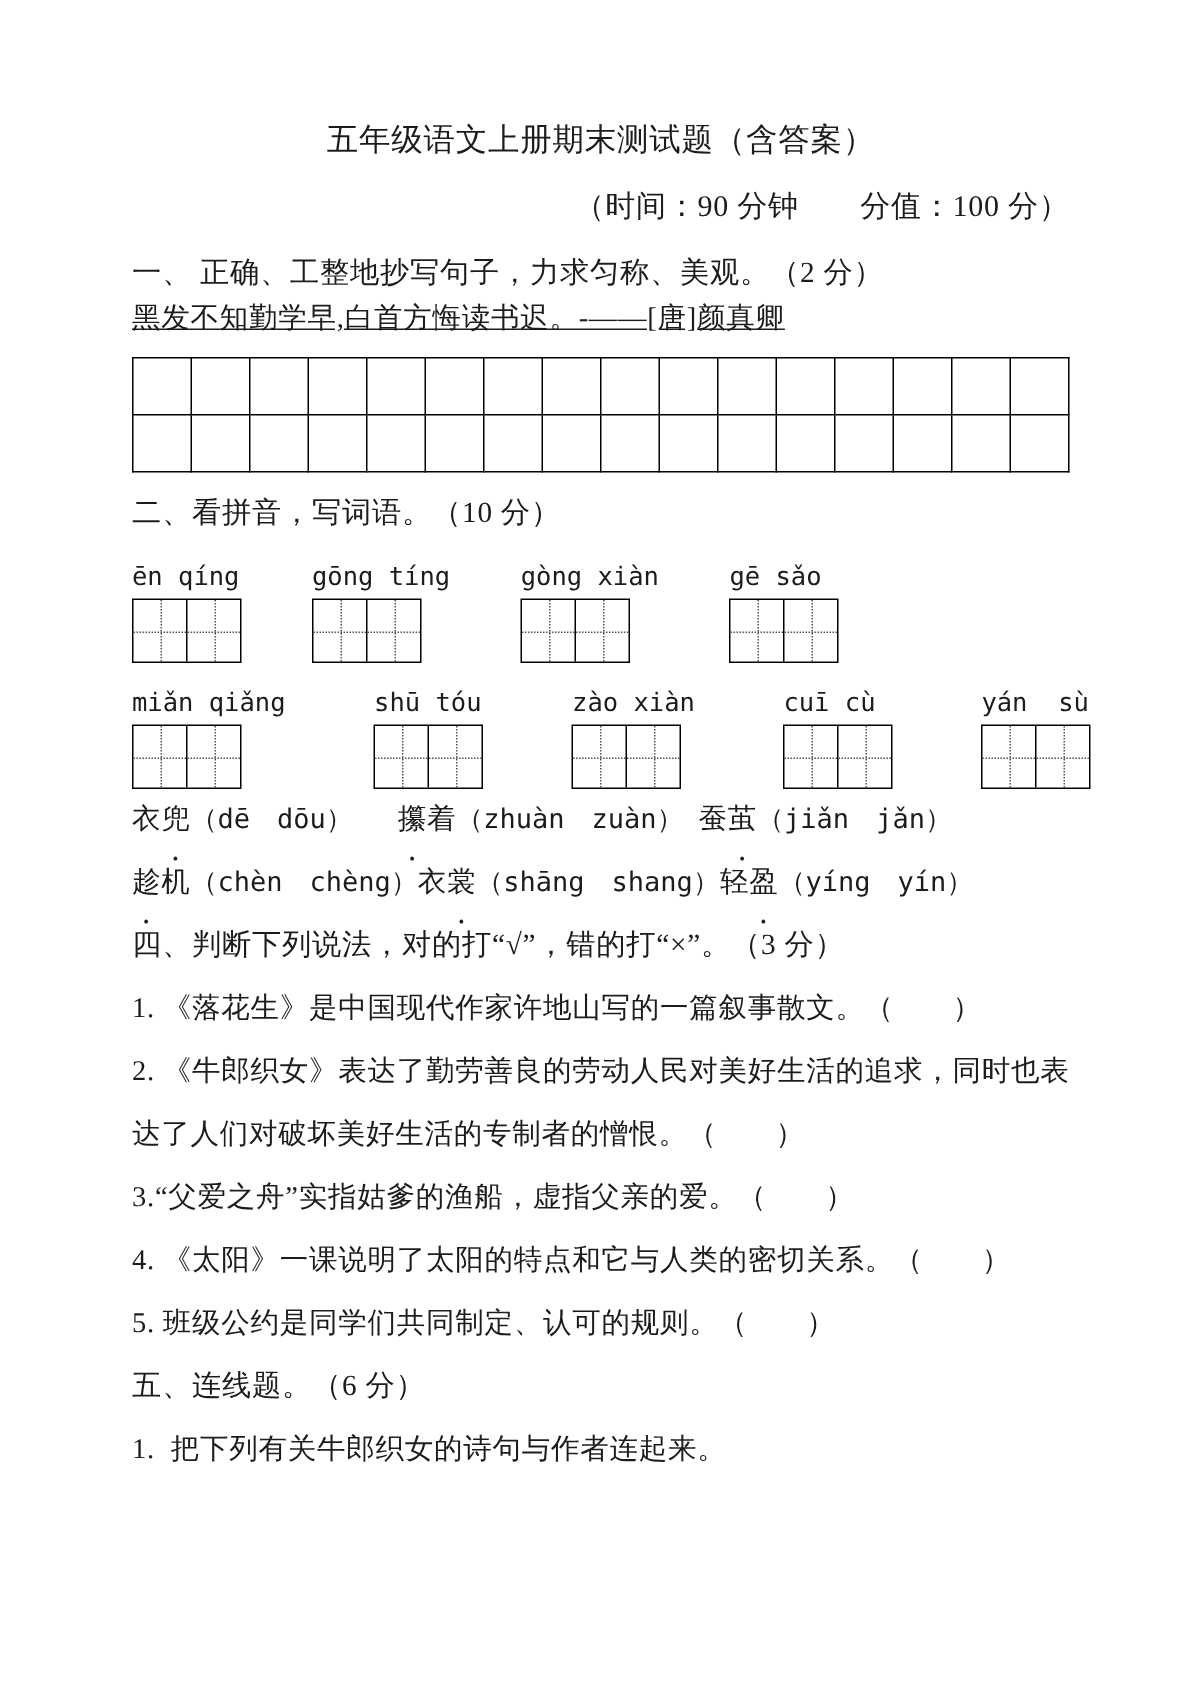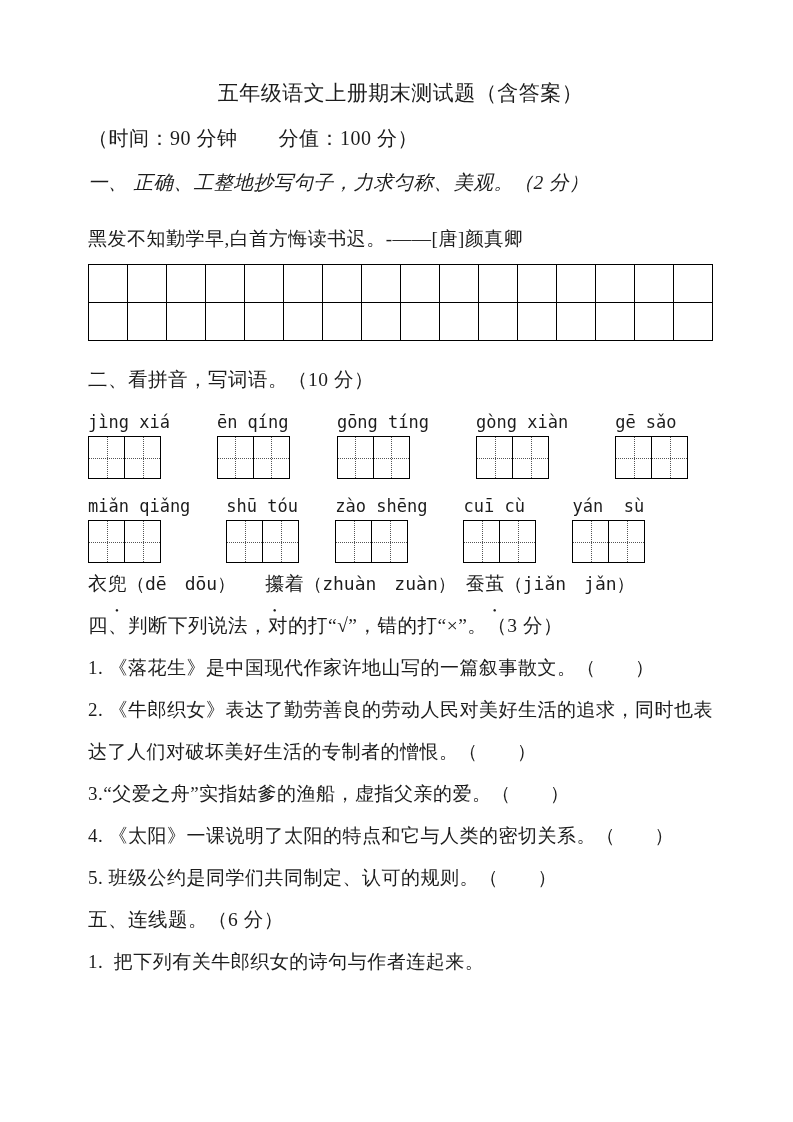--- a/index.html
+++ b/index.html
@@ -9,30 +9,30 @@
     box-sizing:border-box;
     background:#ffffff;
     padding:80px 80px 40px 88px;
     font-family:"Liberation Serif","DejaVu Serif",serif;
     color:#1c1c1c;
     font-size:19px;
     letter-spacing:0.5px;
   }
   p{margin:0;}
   .title{text-align:center;font-size:21px;line-height:26px;}
-  .subtitle{text-align:left;font-size:20px;line-height:26px;margin-top:19px;}
+  .subtitle{text-align:right;font-size:20px;line-height:26px;margin-top:19px;}
   .h{font-size:19.5px;line-height:26px;}
-  .h1{margin-top:19px;font-style:italic;}
-  .sentence{margin-top:30px;line-height:26px;}
+  .h1{margin-top:19px;}
+  .sentence{margin-top:4px;line-height:26px;text-decoration:underline;}
   table.copygrid{border-collapse:collapse;margin-top:12px;}
   table.copygrid td{width:38px;height:37px;border:1.5px solid #000;padding:0;}
-  .h2{margin-top:26px;}
+  .h2{margin-top:15px;}
   .pyrow{display:flex;gap:47px;}
   .pyrow1{margin-top:20px;}
-  .pyrow2{margin-top:18px;gap:36px;}
+  .pyrow2{margin-top:18px;gap:59px;}
   .pygroup{display:flex;flex-direction:column;align-items:flex-start;}
   .pinyin{
     font-family:"DejaVu Sans Mono",monospace;
     font-size:17px;line-height:18px;white-space:pre;letter-spacing:0;
   }
   .wbox{display:flex;border:1.5px solid #000;margin-top:5px;}
   .wcell{position:relative;width:35px;height:41px;}
   .wcell + .wcell{border-left:1.5px solid #000;}
   .wcell::before{content:"";position:absolute;left:50%;top:0;bottom:0;border-left:1px dotted #555;}
   .wcell::after{content:"";position:absolute;top:50%;left:0;right:0;border-top:1px dotted #555;}
@@ -96,27 +96,20 @@
           <td></td>
           <td></td>
         </tr>
       </tbody>
   </table>
 
   <p class="h h2">二、看拼音，写词语。（10 分）</p>
 
   <div class="pyrow pyrow1">
     <div class="pygroup">
-      <div class="pinyin">jìng xiá</div>
-      <div class="wbox">
-          <div class="wcell"></div>
-          <div class="wcell"></div>
-        </div>
-    </div>
-    <div class="pygroup">
       <div class="pinyin">ēn qíng</div>
       <div class="wbox">
           <div class="wcell"></div>
           <div class="wcell"></div>
         </div>
     </div>
     <div class="pygroup">
       <div class="pinyin">gōng tíng</div>
       <div class="wbox">
           <div class="wcell"></div>
@@ -148,21 +141,21 @@
         </div>
     </div>
     <div class="pygroup">
       <div class="pinyin">shū tóu</div>
       <div class="wbox">
           <div class="wcell"></div>
           <div class="wcell"></div>
         </div>
     </div>
     <div class="pygroup">
-      <div class="pinyin">zào shēng</div>
+      <div class="pinyin">zào xiàn</div>
       <div class="wbox">
           <div class="wcell"></div>
           <div class="wcell"></div>
         </div>
     </div>
     <div class="pygroup">
       <div class="pinyin">cuī cù</div>
       <div class="wbox">
           <div class="wcell"></div>
           <div class="wcell"></div>
@@ -173,20 +166,21 @@
       <div class="wbox">
           <div class="wcell"></div>
           <div class="wcell"></div>
         </div>
     </div>
   </div>
 
 
   <p class="s3line"><span class="s3item gap-lg"><span>衣</span><span class="du">兜</span><span></span><span class="mono">（dē　dōu）</span></span><span class="s3item gap-sm"><span></span><span class="du">攥</span><span>着</span><span class="mono">（zhuàn　zuàn）</span></span><span class="s3item"><span>蚕</span><span class="du">茧</span><span></span><span class="mono">（jiǎn　jǎn）</span></span></p>
 
+  <p class="s3line"><span class="s3item"><span></span><span class="du">趁</span><span>机</span><span class="mono">（chèn　chèng）</span></span><span class="s3item"><span>衣</span><span class="du">裳</span><span></span><span class="mono">（shāng　shang）</span></span><span class="s3item"><span>轻</span><span class="du">盈</span><span></span><span class="mono">（yíng　yín）</span></span></p>
 
   <p class="h h4">四、判断下列说法，对的打“√”，错的打“×”。（3 分）</p>
   <p class="jline">1. 《落花生》是中国现代作家许地山写的一篇叙事散文。（　　）</p>
   <p class="jline">2. 《牛郎织女》表达了勤劳善良的劳动人民对美好生活的追求，同时也表达了人们对破坏美好生活的专制者的憎恨。（　　）</p>
   <p class="jline">3.“父爱之舟”实指姑爹的渔船，虚指父亲的爱。（　　）</p>
   <p class="jline">4. 《太阳》一课说明了太阳的特点和它与人类的密切关系。（　　）</p>
   <p class="jline">5. 班级公约是同学们共同制定、认可的规则。（　　）</p>
 
   <p class="h h5">五、连线题。（6 分）</p>
   <p class="jline">1.&nbsp; 把下列有关牛郎织女的诗句与作者连起来。</p>

